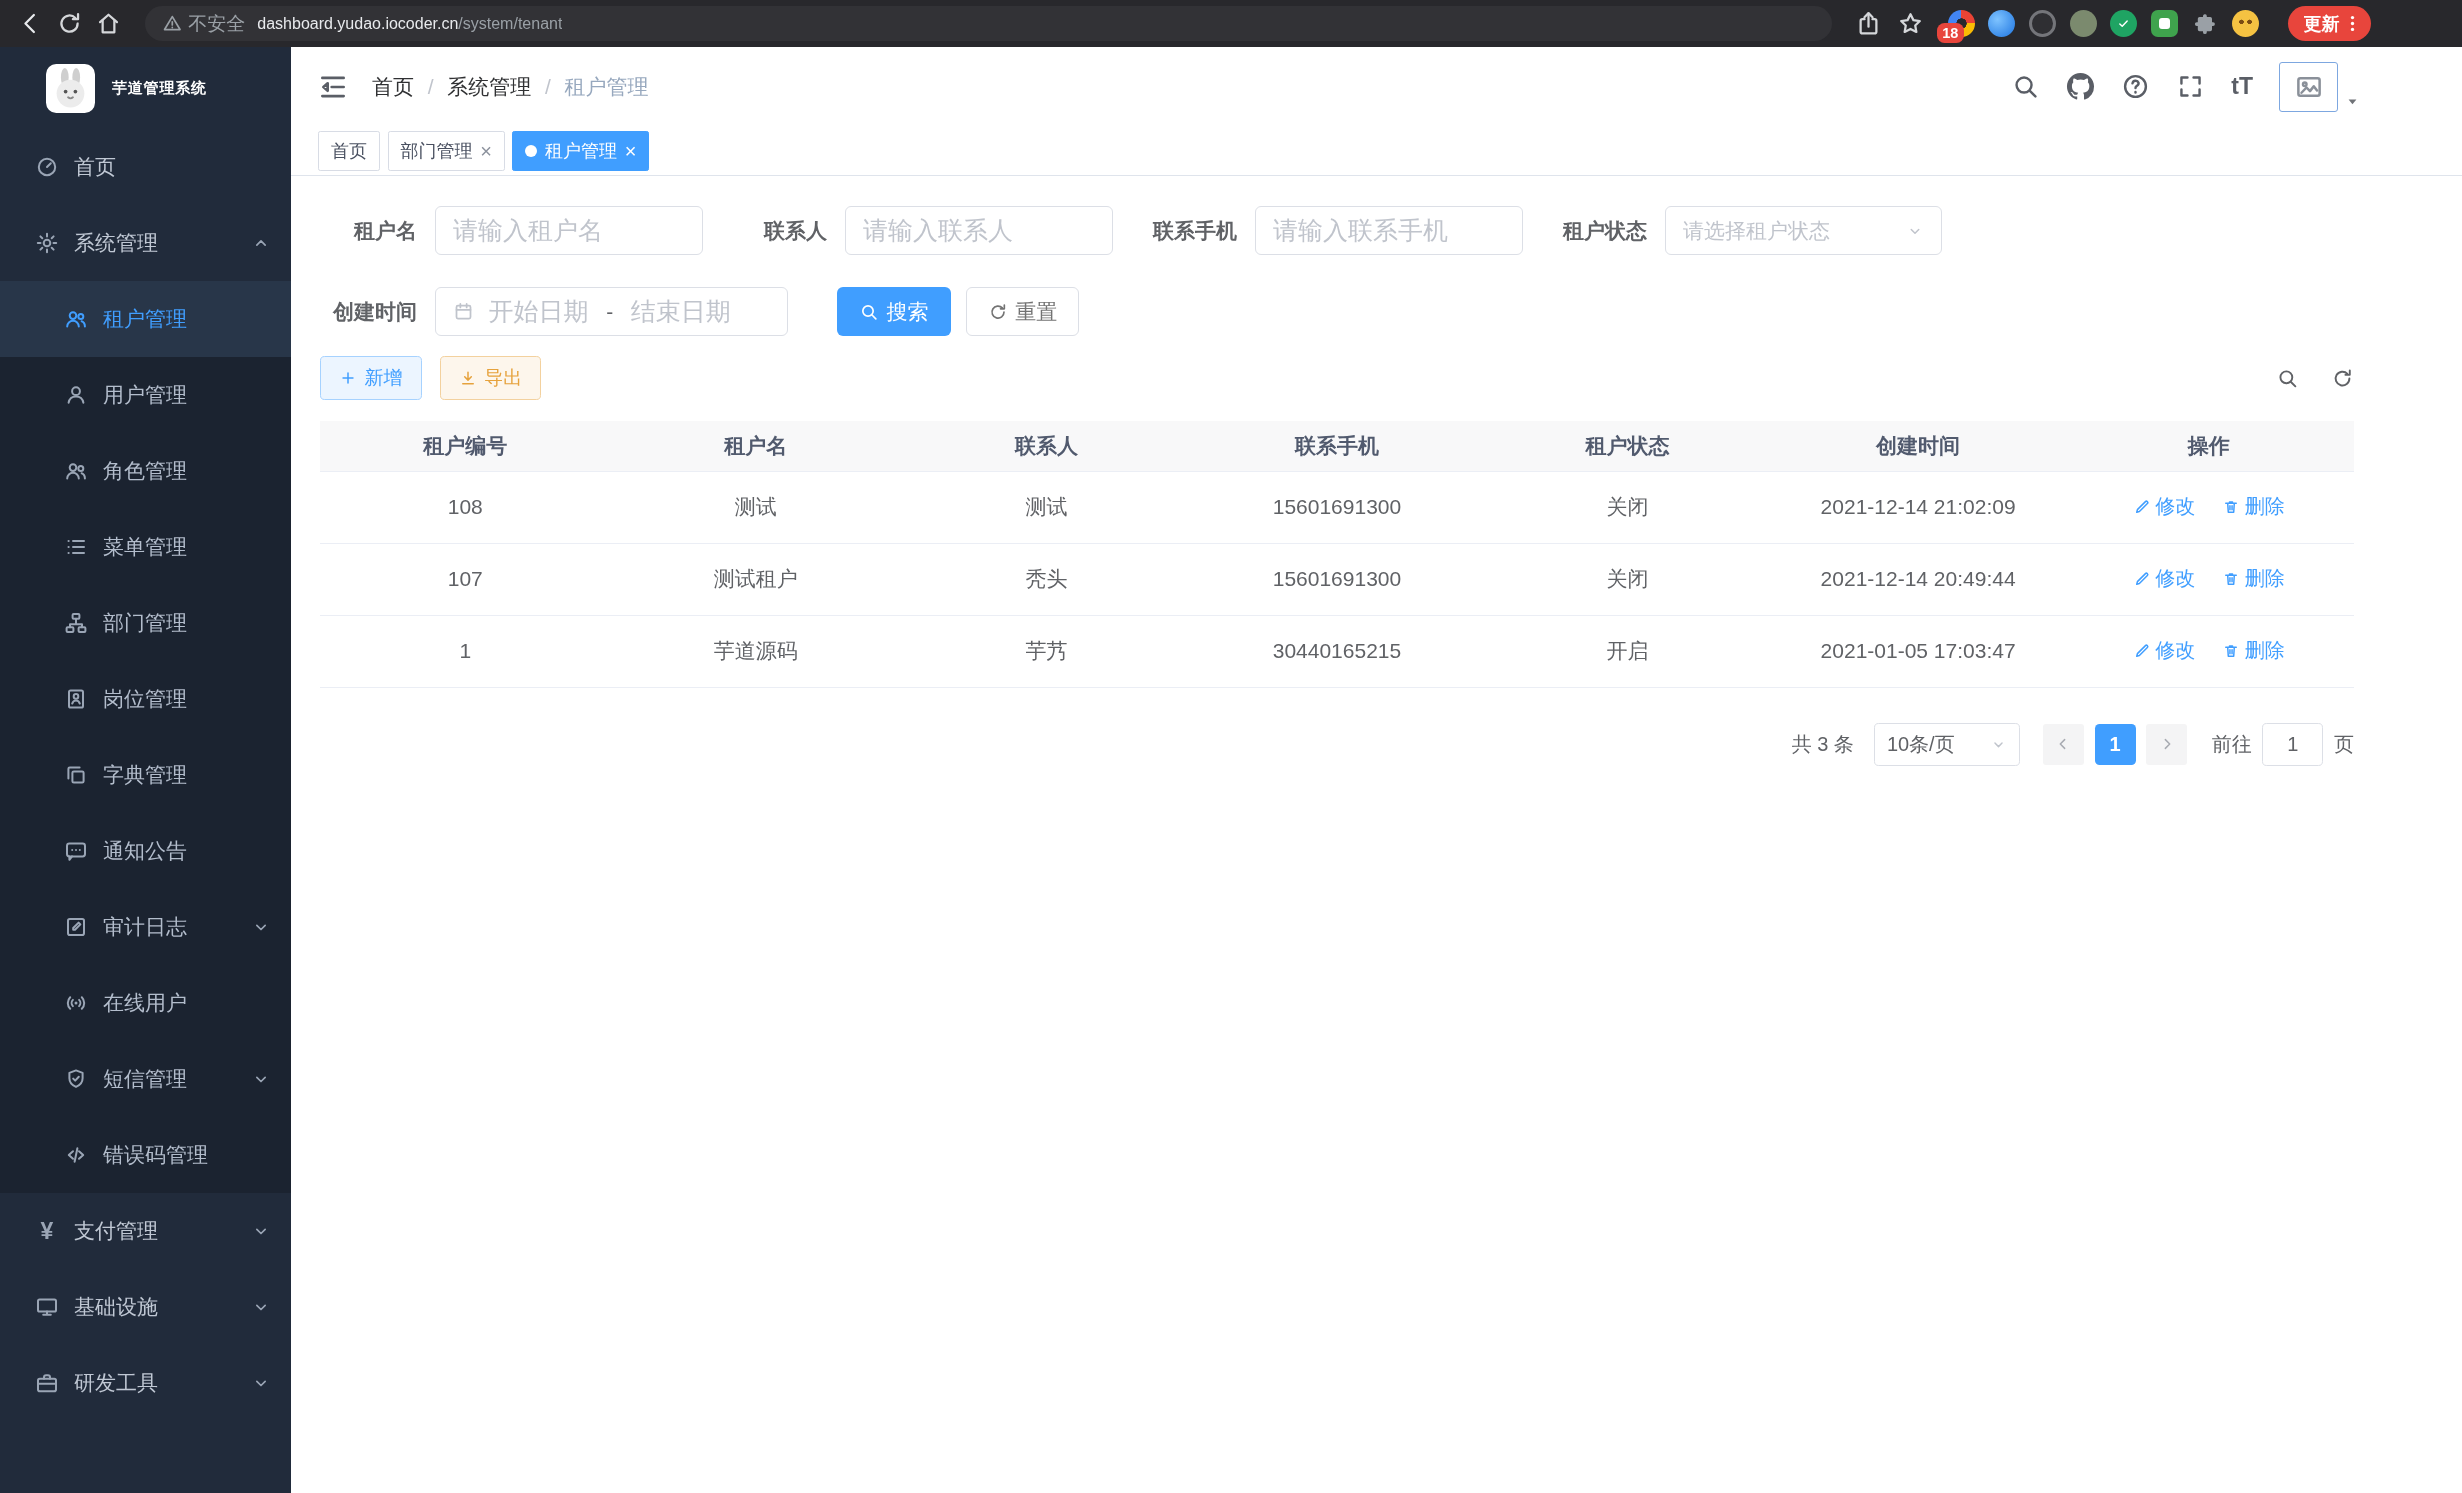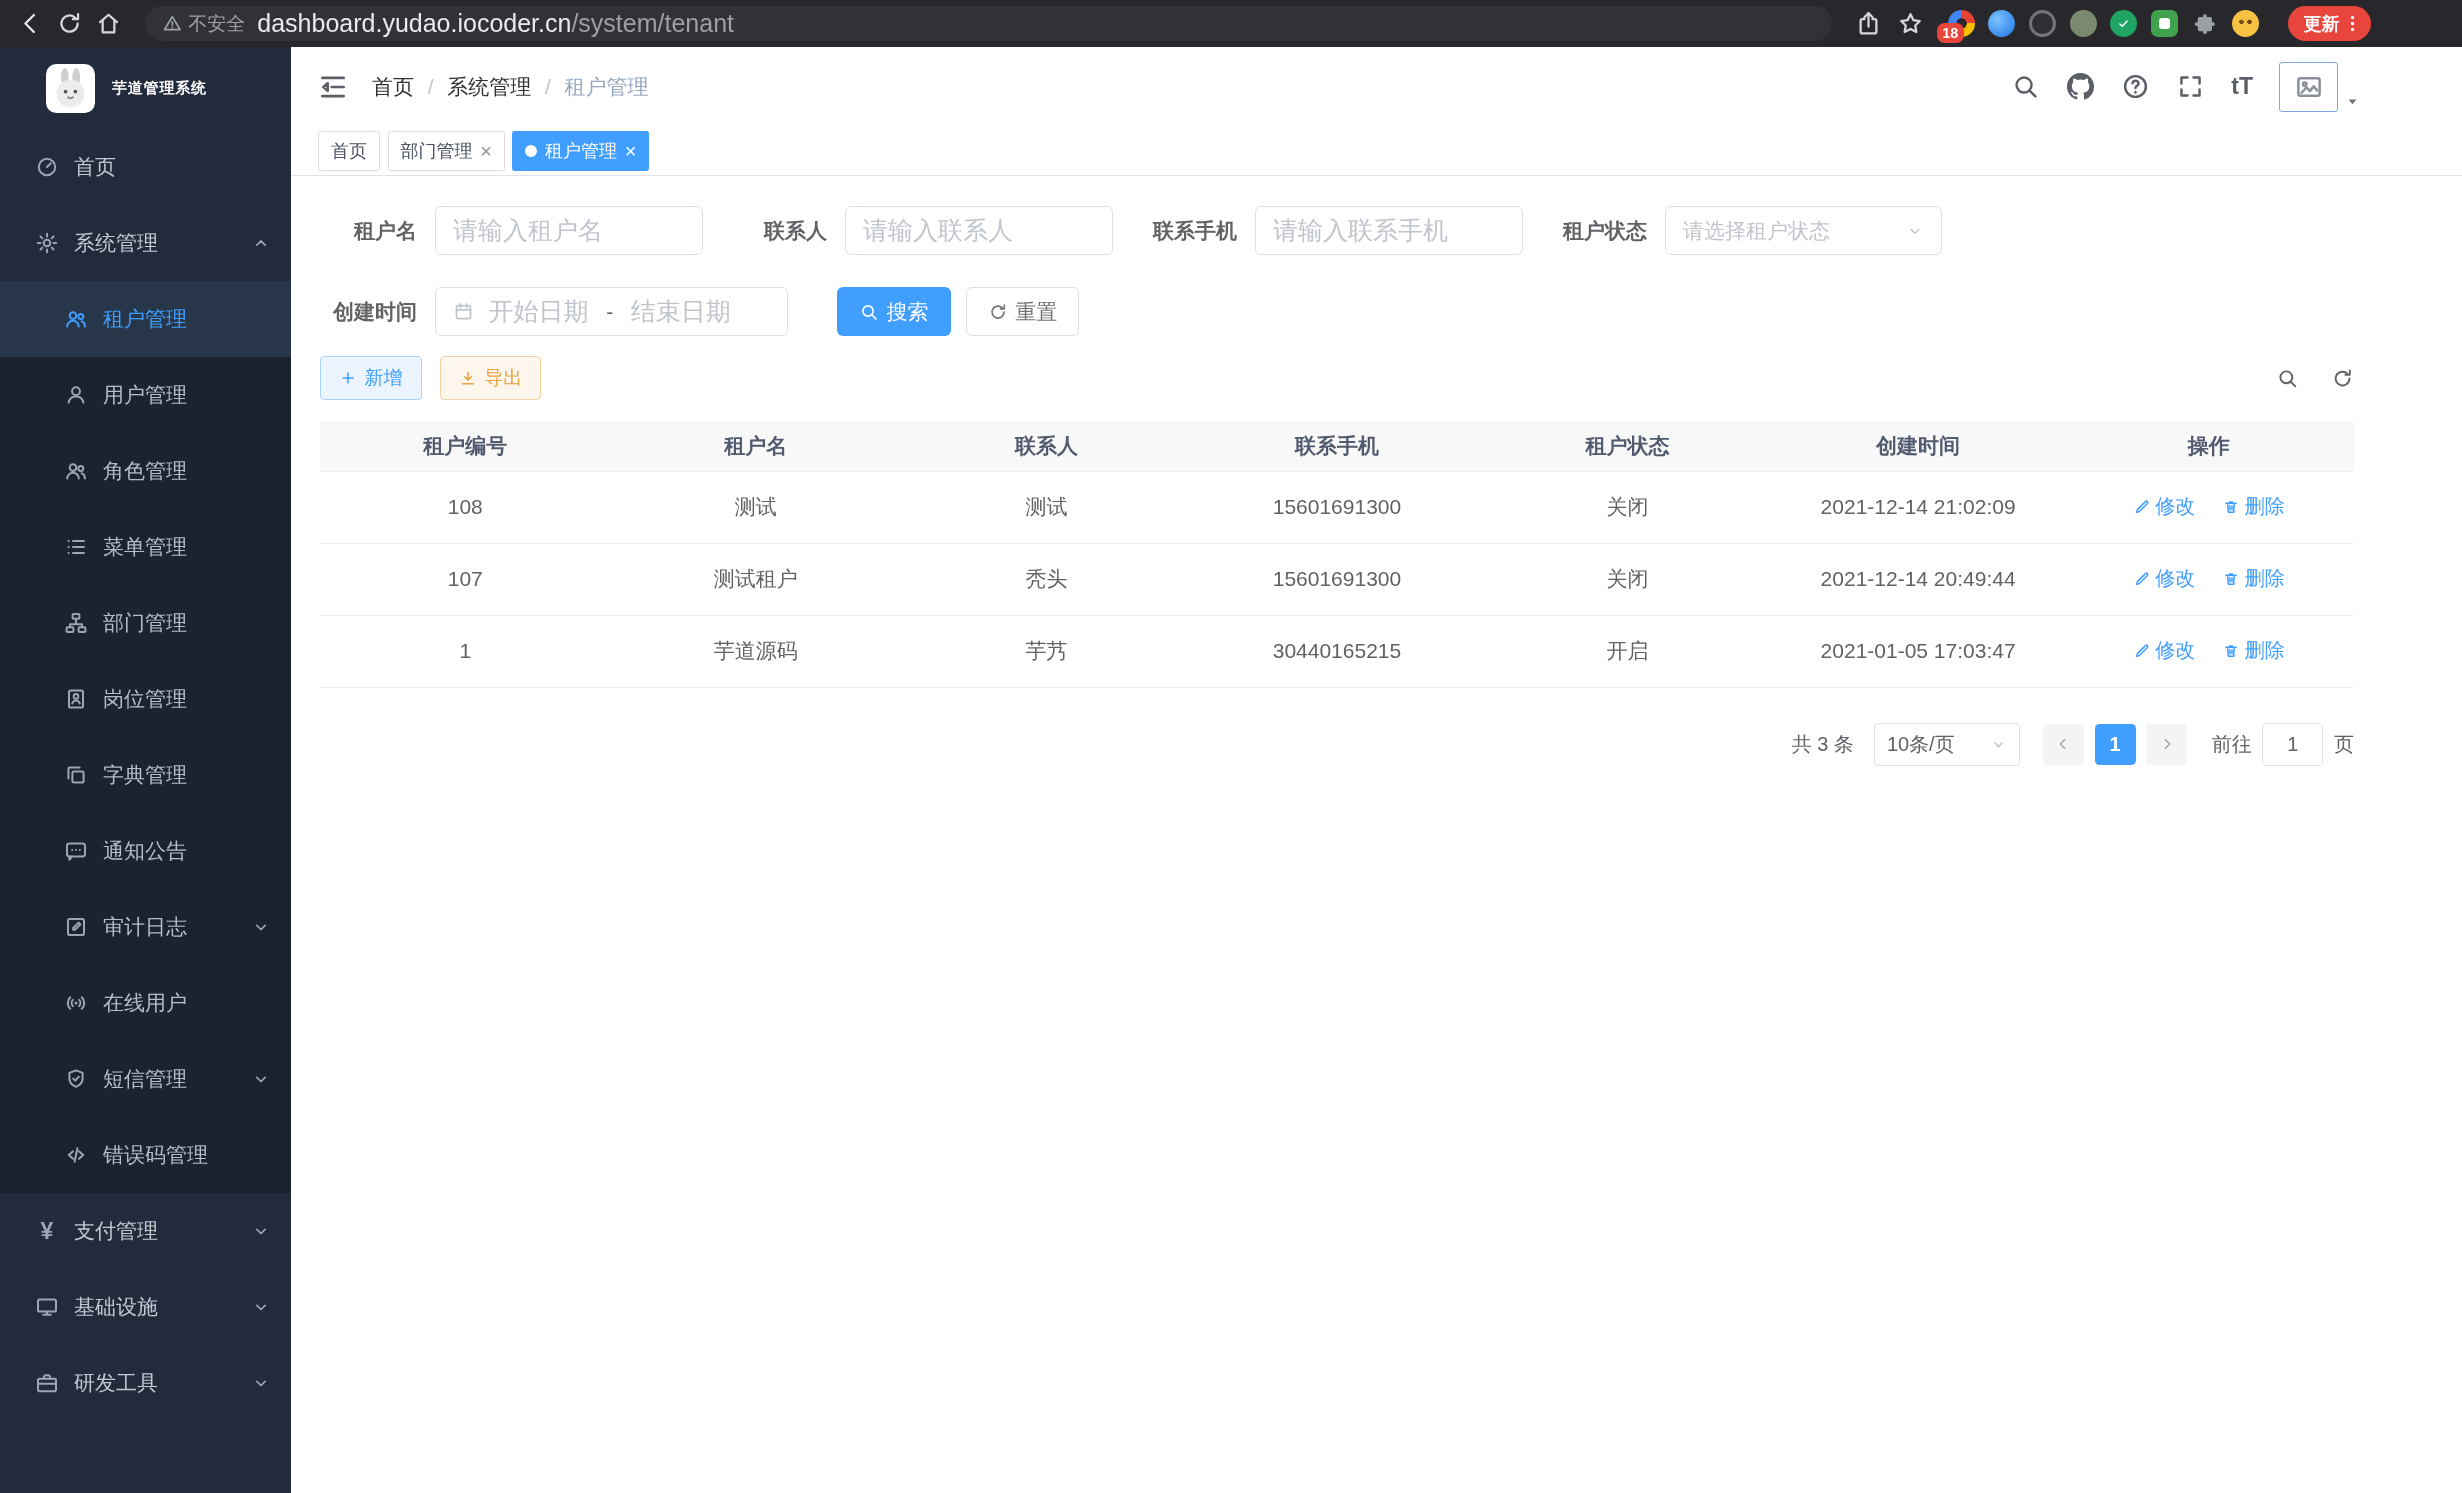--- a/index.html
+++ b/index.html
@@ -13,21 +13,21 @@
   [data-icon]{ display:inline-flex; width:21px; height:21px; flex:none; }
   [data-icon] svg{ width:100%; height:100%; display:block; }
 
   
   .chrome{ height:47px; background:#28282c; display:flex; align-items:center; padding:0 91px 0 17px; gap:12px; }
   .nav-ic{ width:27px; height:27px; color:#d5d7da; cursor:pointer; }
   .nav-ic.back{ color:#e8eaed; }
   .omnibox{ flex:1; height:35px; margin:0 10.7px; background:#323236; border-radius:17.5px; display:flex; align-items:center; padding:0 17px; min-width:0; cursor:text; }
   .warn-ic{ width:20.6px; height:20.6px; color:#9aa0a6; }
   .sec-label{ color:#9aa0a6; font-size:19px; margin:0 12px 0 6px; white-space:nowrap; }
-  .url{ font-size:25px; white-space:nowrap; overflow:hidden; }
+  .url{ font-size:16px; white-space:nowrap; overflow:hidden; }
   .url-domain{ color:#e8eaed; }
   .url-path{ color:#9aa0a6; }
   .chrome-actions{ display:flex; align-items:center; gap:15px; }
   .ext-row{ display:flex; align-items:center; gap:13.7px; margin-left:12px; }
   .ext{ width:27px; height:27px; border-radius:50%; position:relative; flex:none; cursor:pointer; }
   .ext-colorful{ background: radial-gradient(circle,#28282c 26%,transparent 28%), conic-gradient(#ea4335 0 25%,#fbbc04 25% 50%,#34a853 50% 75%,#4285f4 75% 100%); }
   .ext-blue{ background: radial-gradient(circle at 35% 35%, #7ec3ff, #1d74e0); }
   .ext-globe{ background:#2f2f33; border:3.8px solid #74757a; }
   .ext-olive{ background:#7b8a6e; }
   .ext-green-check{ background:#1fa463; display:flex; align-items:center; justify-content:center; color:#fff; }

